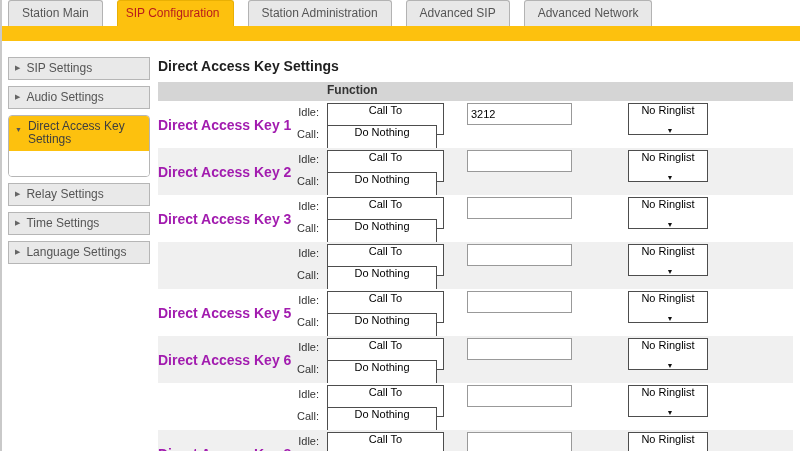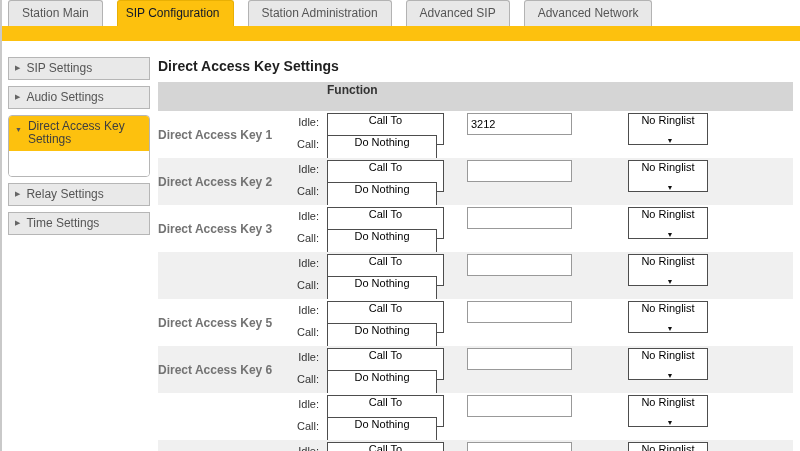--- a/index.html
+++ b/index.html
@@ -9,46 +9,46 @@
   }
   .left-edge { position:absolute; left:0; top:0; width:2px; height:451px; background:#c9c9c9; z-index:20; }
 
   
   .tabbar { display:flex; align-items:flex-end; padding:3px 0 0 8px; height:26px; box-sizing:border-box; }
   .tab {
     background:#e8e8e8; border:1px solid #b3b3b3; border-bottom:none;
     border-radius:3px 3px 0 0; padding:5px 13px 6px; font-size:12px; color:#555;
     margin-right:14px; white-space:nowrap; cursor:pointer;
   }
-  .tab.active { background:#fdc10e; border-color:#e9b004; color:#0f172a;padding-left:8px; }
+  .tab.active { background:#fdc10e; border-color:#e9b004; color:#b91c1c;padding-left:8px; }
   .accent-bar { height:15px; background:#fdc10e; }
 
   
   .sidebar { position:absolute; left:8px; top:57px; width:142px; }
   .side-item {
     box-sizing:border-box; background:#e9e9e9; border:1px solid #b6b6b6; border-radius:0;
     padding:3px 6px 4px; font-size:12px; color:#555; margin-bottom:6px;
     display:flex; align-items:center; cursor:pointer;
   }
   .arr { font-size:7px; color:#666; margin-right:6px; flex:none; }
   .side-exp { border:1px solid #b6b6b6; border-radius:4px; overflow:hidden; margin-bottom:6px; background:#fff; }
   .side-exp-head { background:#fdc10e; padding:4px 6px 5px; font-size:12px; line-height:13px; color:#3f3f3f; display:flex; cursor:pointer; }
   .side-exp-head .arr { margin-top:3px; color:#555; }
   .side-exp-body { height:25px; background:#fff; }
 
   
   .main { position:absolute; left:158px; top:44px; width:635px; }
   .page-title { font-size:14px; font-weight:bold; color:#1f1f1f; margin:14px 0 8px; line-height:16px; }
   .tbl-head {
-    height:29px; background:#d5d5d5; font-size:12px; font-weight:bold; color:#333;
+    height:19px; background:#d5d5d5; font-size:12px; font-weight:bold; color:#333;
     line-height:17px; padding-left:169px; box-sizing:border-box;
   }
   .row { position:relative; height:47px; background:#fff; }
   .row:nth-child(even) { background:#f0f0f0; }
-  .key-label { position:absolute; left:0; top:0; height:100%; display:flex; align-items:center; font-size:12px; font-weight:bold; color:#737373; }
+  .key-label { position:absolute; left:0; top:0; height:100%; display:flex; align-items:center; font-size:14px; font-weight:bold; color:#a21caf; }
   .line-label { position:absolute; left:0; width:161px; text-align:right; font-size:11px; color:#333; }
   .idle-lbl { top:5px; }
   .call-lbl { top:27px; }
   .sel {
     position:absolute; box-sizing:border-box; height:32px; border:1px solid #4d4d4d; background:#fff;
     display:flex; align-items:center; justify-content:space-between;
     font-size:11px; color:#000; padding:0 4px; cursor:pointer;flex-direction:column;
   }
   .func-sel { left:169px; top:2px; width:117px; }
   .call-sel { left:169px; top:24px; width:110px; }
@@ -91,20 +91,24 @@
     <div class="side-exp-body"></div>
   </div>
   <div class="side-item">
     <span class="arr">▶</span>
     <span>Relay Settings</span>
   </div>
   <div class="side-item">
     <span class="arr">▶</span>
     <span>Time Settings</span>
   </div>
+  <div class="side-item">
+    <span class="arr">▶</span>
+    <span>Language Settings</span>
+  </div>
 </div>
 
 <div class="main">
   <div class="page-title">Direct Access Key Settings</div>
   <div class="tbl-head">Function</div>
   <div>
   <div class="row">
     <div class="key-label">Direct Access Key 1</div>
     <div class="line-label idle-lbl">Idle:</div>
     <div class="sel func-sel">

